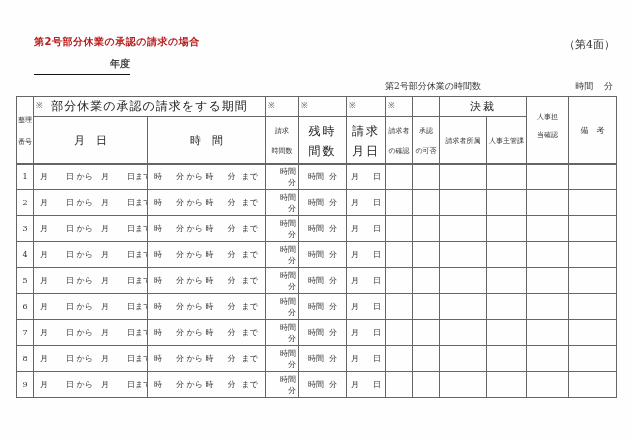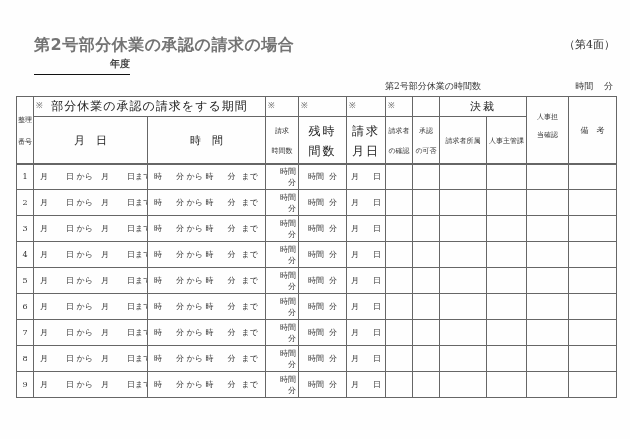--- a/index.html
+++ b/index.html
@@ -2,21 +2,21 @@
 <html><head>
 <meta charset="utf-8">
 <style>
   html, body { margin: 0; padding: 0; }
   body {
     width: 630px; height: 439px; background: #fefefe; position: relative; overflow: hidden;
     font-family: "DejaVu Serif", "Liberation Serif", serif; color: #222;
   }
   .title {
     position: absolute; left: 34px; top: 35px; font-family: "DejaVu Sans", "Liberation Sans", sans-serif;
-    font-weight: bold; font-size: 16px; letter-spacing: 0.5px; color: #737373; text-align: center;
+    font-weight: bold; font-size: 10px; letter-spacing: 0.5px; color: #b91c1c; text-align: center;
   }
   .page-no { position: absolute; right: 15px; top: 37px; font-size: 11px; color: #333; }
   .year-wrap { position: absolute; left: 34px; top: 56px; width: 96px; height: 18px; border-bottom: 1.5px solid #111; font-weight: bold; }
   .year-label { position: absolute; right: 0; top: 1px; font-size: 10px; color: #444; }
   .hours-label { position: absolute; left: 385px; top: 80px; font-size: 9px; color: #333; }
   .hours-unit { position: absolute; right: 17px; top: 80px; font-size: 9px; color: #333; word-spacing: 8px; }
 
   table.form {
     position: absolute; left: 16px; top: 96px; border-collapse: collapse; table-layout: fixed;
     width: 600px; font-size: 8px; color: #333;

